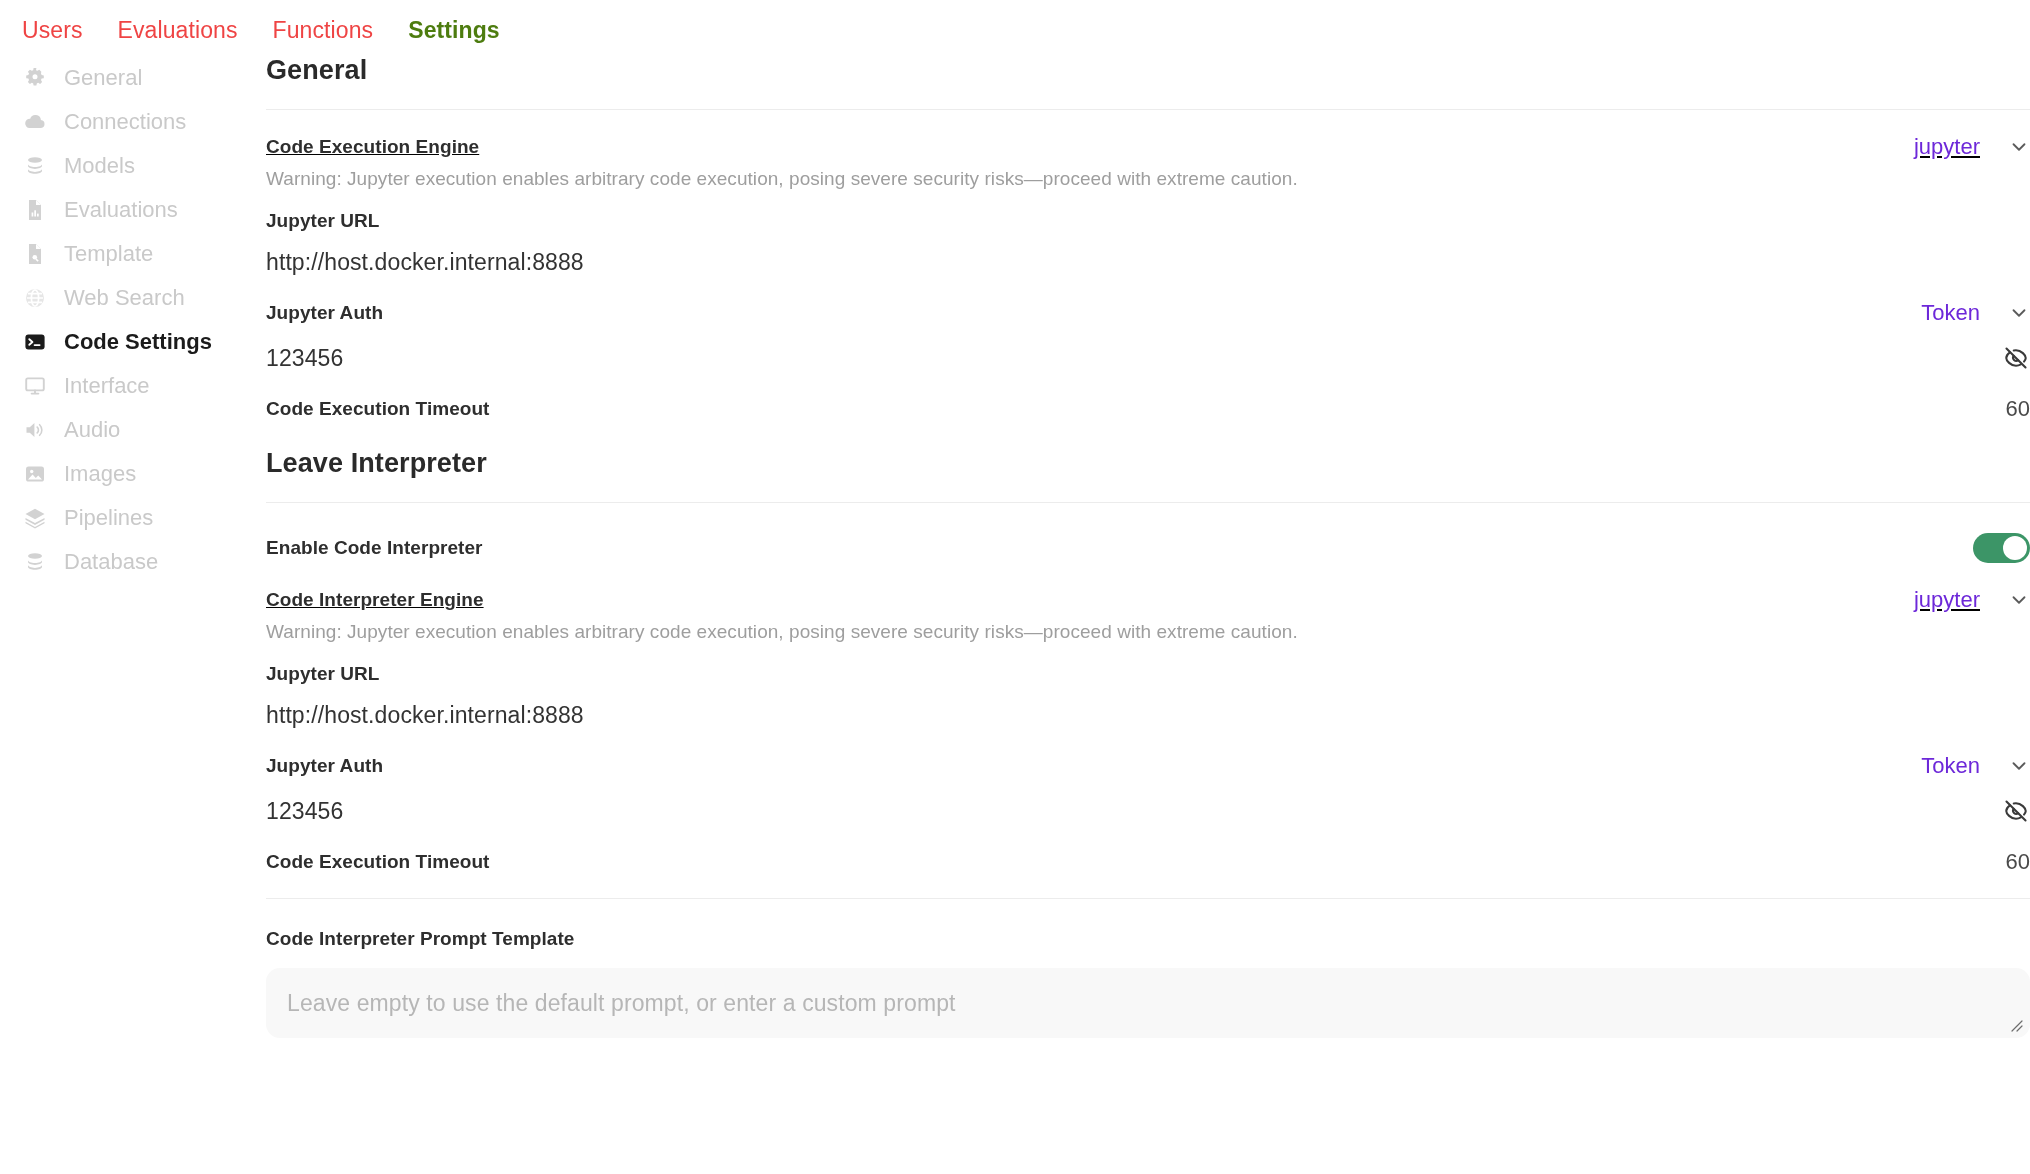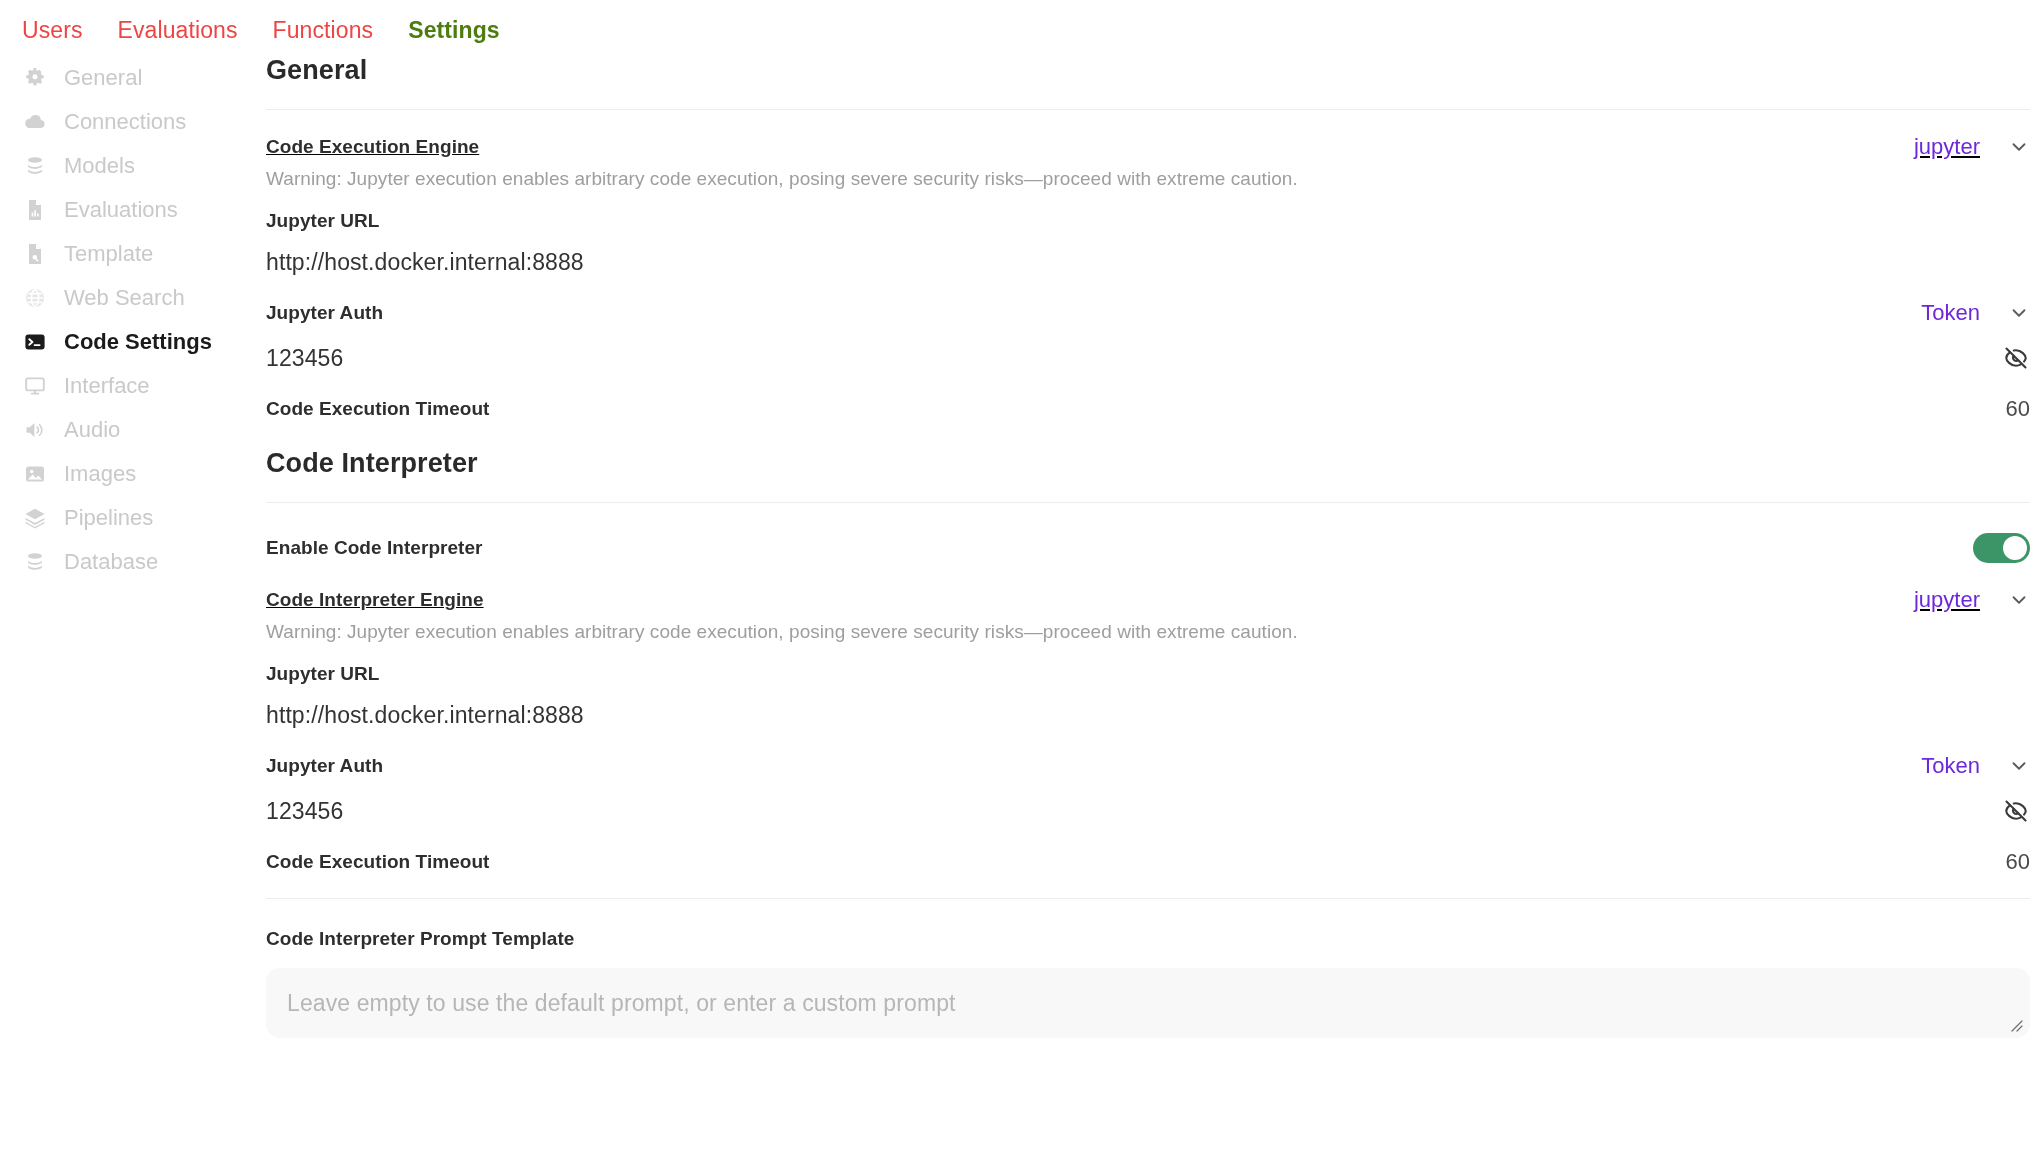--- a/index.html
+++ b/index.html
@@ -370,21 +370,21 @@
           <path d="M3.2 3.2l17.6 17.6"></path>
         </svg>
       </span>
     </div>
 
     <div class="row mt-timeout">
       <span class="label">Code Execution Timeout</span>
       <span class="num-val">60</span>
     </div>
 
-    <div class="section-title mt-sec2">Code Interpreter</div>
+    <div class="section-title mt-sec2">Leave Interpreter</div>
     <div class="divider"></div>
 
     <div class="row mt-toggle">
       <span class="label">Enable Code Interpreter</span>
       <span class="toggle" id="ci-toggle" style="background: rgb(60, 149, 103);">
         <span class="knob" style="left: 30px;"></span>
       </span>
     </div>
 
     <div class="row mt-engine">

